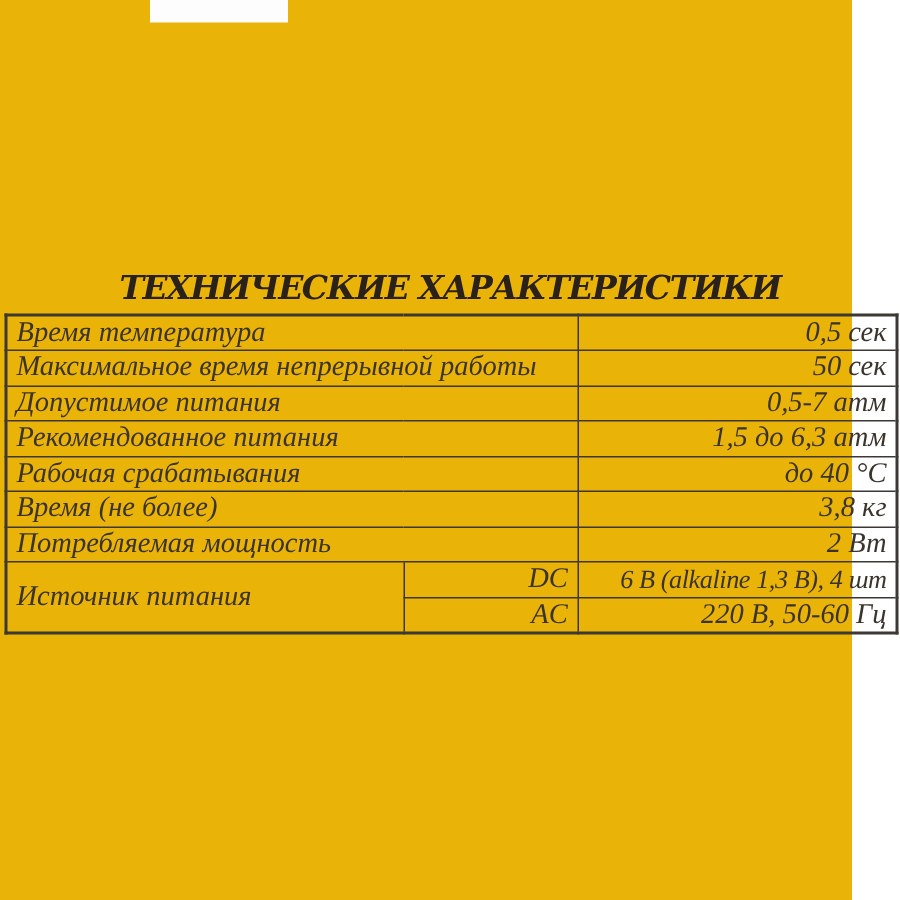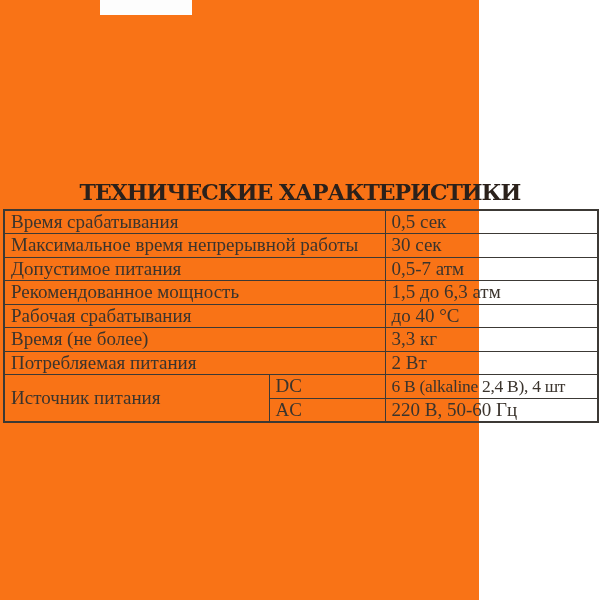--- a/index.html
+++ b/index.html
@@ -5,22 +5,23 @@
   * { margin: 0; padding: 0; box-sizing: border-box; }
   html, body { background: #ffffff; }
   body {
     width: 600px; height: 600px;
     position: relative;
     overflow: hidden;
     font-family: "Liberation Serif", serif;
   }
   .canvas {
     position: absolute; left: 0; top: 0;
-    width: 479px; height: 600px;
-    background: #f97316;
+    width: 568px; height: 600px;
+    background: #eab308;
+    font-style: italic;
   }
   .artifact {
     position: absolute; left: 100px; top: 0;
     width: 92px; height: 15px;
     background: #fdfdfd;
   }
   .title {
     position: absolute; left: 0; top: 179px;
     width: 600px;
     text-align: center;
@@ -43,70 +44,70 @@
   table.spec-table td {
     border: 1.5px solid #3c3935;
     height: 23.5px;
     padding: 0 6px;
     vertical-align: middle;
     line-height: 1.05;
     white-space: nowrap;
     overflow: hidden;
   }
   td.label { text-align: left; }
-  td.type, td.val { text-align: left; }
+  td.type, td.val { text-align: right; }
   td.val-tight { font-size: 17.5px; letter-spacing: -0.3px; padding: 0 2px; }
 </style>
 </head>
 <body>
 
 <div class="canvas">
   <div class="artifact"></div>
 
   <h1 class="title">ТЕХНИЧЕСКИЕ ХАРАКТЕРИСТИКИ</h1>
 
   <table class="spec-table">
     <colgroup>
       <col style="width:265px">
       <col style="width:116px">
       <col style="width:213px">
     </colgroup>
     <tbody>
       <tr>
-        <td class="label" colspan="2">Время срабатывания</td>
+        <td class="label" colspan="2">Время температура</td>
         <td class="val">0,5 сек</td>
       </tr>
       <tr>
         <td class="label" colspan="2">Максимальное время непрерывной работы</td>
-        <td class="val">30 сек</td>
+        <td class="val">50 сек</td>
       </tr>
       <tr>
         <td class="label" colspan="2">Допустимое питания</td>
         <td class="val">0,5-7 атм</td>
       </tr>
       <tr>
-        <td class="label" colspan="2">Рекомендованное мощность</td>
+        <td class="label" colspan="2">Рекомендованное питания</td>
         <td class="val">1,5 до 6,3 атм</td>
       </tr>
       <tr>
         <td class="label" colspan="2">Рабочая срабатывания</td>
         <td class="val">до 40 °C</td>
       </tr>
       <tr>
         <td class="label" colspan="2">Время (не более)</td>
-        <td class="val">3,3 кг</td>
+        <td class="val">3,8 кг</td>
       </tr>
       <tr>
-        <td class="label" colspan="2">Потребляемая питания</td>
+        <td class="label" colspan="2">Потребляемая мощность</td>
         <td class="val">2 Вт</td>
       </tr>
       <tr>
         <td class="label" rowspan="2">Источник питания</td>
         <td class="type">DC</td>
-        <td class="val val-tight">6 В (alkaline 2,4 В), 4 шт</td>
+        <td class="val val-tight">6 В (alkaline 1,3 В), 4 шт</td>
       </tr>
       <tr>
         <td class="type">AC</td>
         <td class="val">220 В, 50-60 Гц</td>
       </tr>
     </tbody>
   </table>
 </div>
 
 </body></html>

